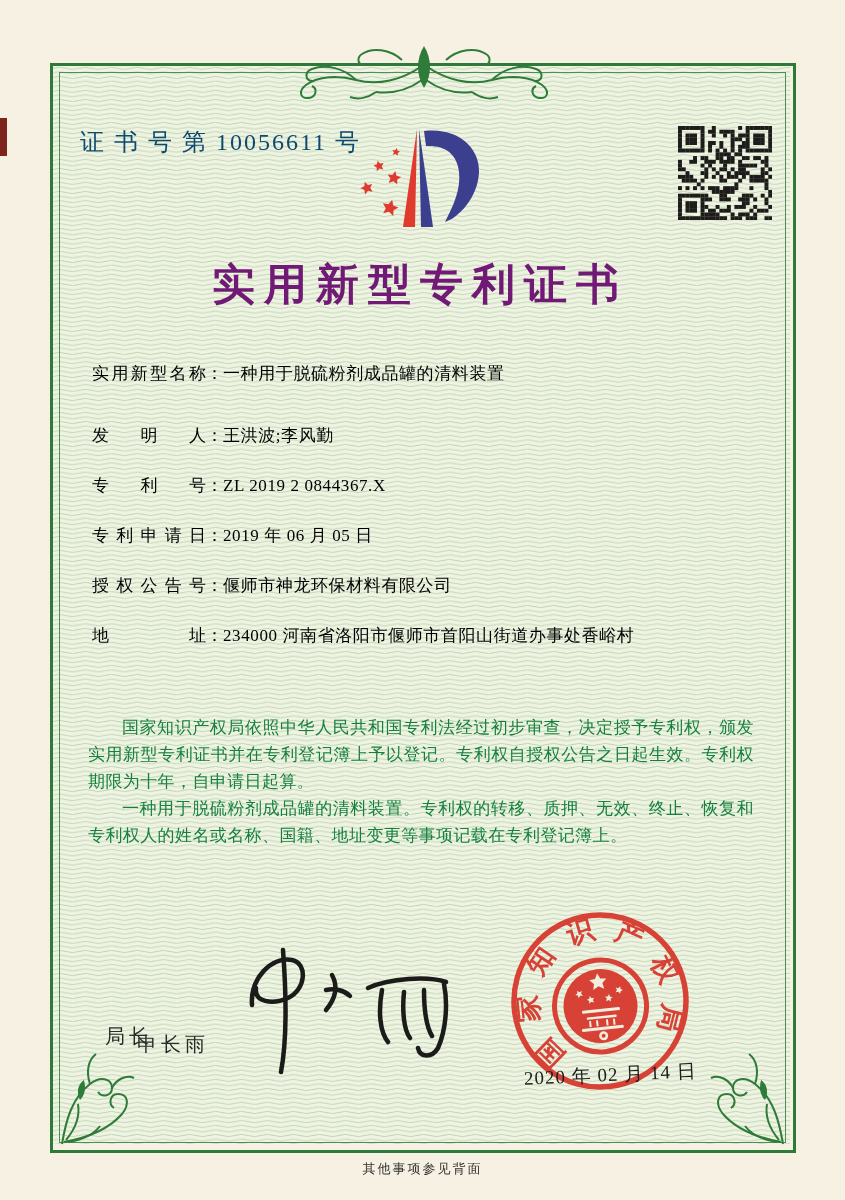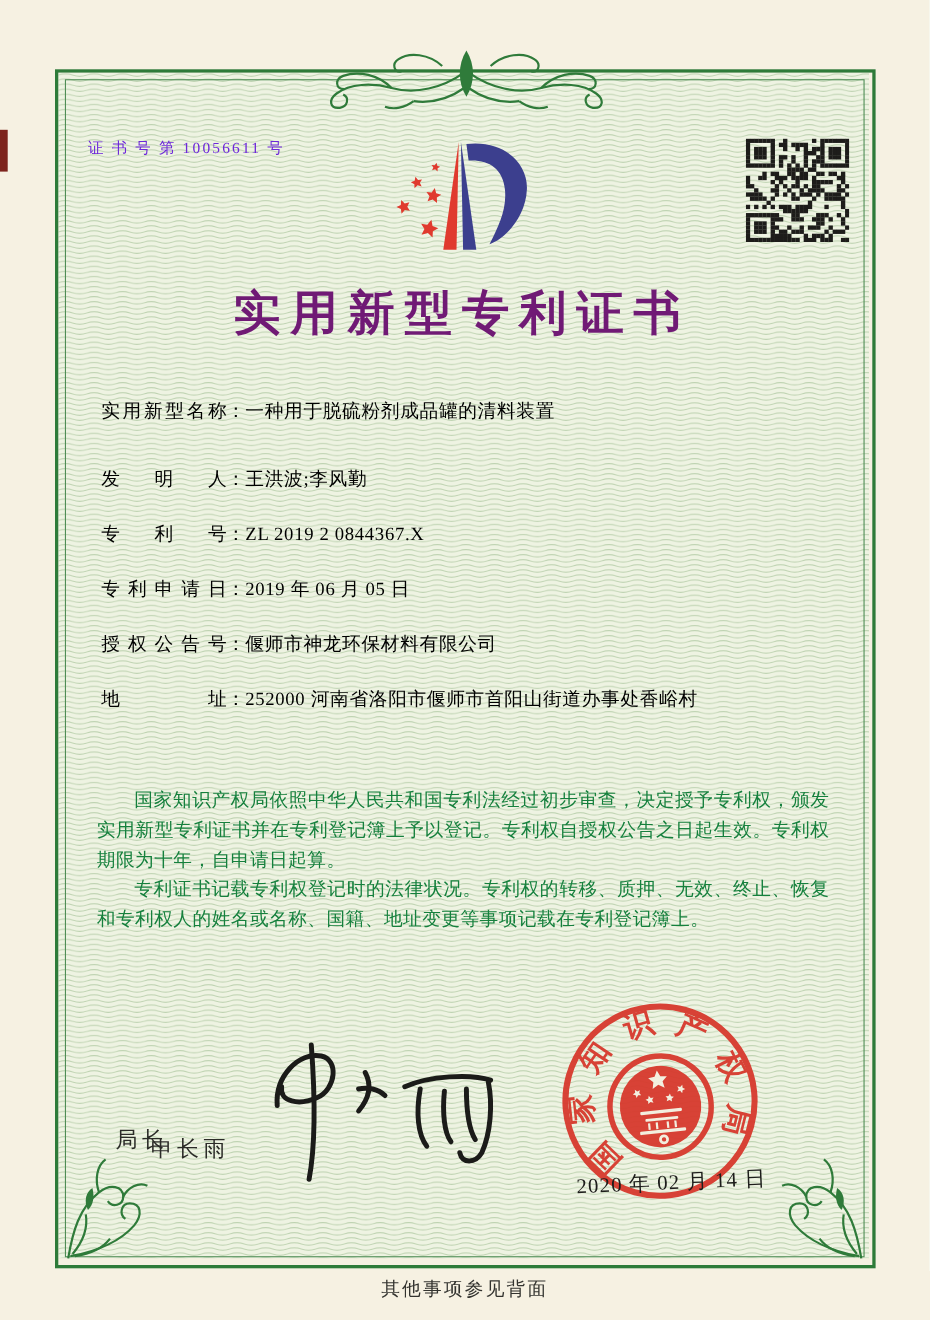--- a/index.html
+++ b/index.html
@@ -9,42 +9,42 @@
     font-family:"Liberation Serif","DejaVu Serif",serif;
     color:#2b2b28;
   }
   .scan-mark{position:absolute;left:0;top:118px;width:7px;height:38px;background:#7d241d;}
   .bg-tex{position:absolute;left:53px;top:66px;}
   .frame-outer{position:absolute;left:50px;top:63px;width:740px;height:1084px;border:3px solid #2e7b39;}
   .frame-inner{position:absolute;left:59px;top:72px;width:725px;height:1069px;border:1px solid #4f8d55;}
   .orn-top{position:absolute;left:252px;top:40px;width:344px;height:62px;}
   .orn-bl{position:absolute;left:56px;top:1050px;width:110px;height:96px;}
   .orn-br{position:absolute;left:679px;top:1050px;width:110px;height:96px;transform:scaleX(-1);}
-  .cert-no{position:absolute;left:80px;top:126px;font-size:14px;letter-spacing:2px;color:#6d28d9;}
+  .cert-no{position:absolute;left:80px;top:126px;font-size:24px;letter-spacing:2px;color:#0c4a6e;}
   .logo{position:absolute;left:348px;top:116px;width:160px;height:132px;}
   .qr{position:absolute;left:678px;top:126px;width:94px;height:94px;}
   .title{position:absolute;left:50px;top:256px;width:740px;text-align:center;
          font-size:43px;font-weight:700;letter-spacing:9px;color:#701a75;}
   .row{position:absolute;left:92px;font-size:17px;white-space:nowrap;color:#000000;}
   .flabel{display:inline-block;width:114px;text-align:justify;text-align-last:justify;vertical-align:top;}
   .colon{display:inline-block;}
   .fvalue{letter-spacing:0.6px;}
   .pair2{position:absolute;left:340px;top:0;}
   .paras{position:absolute;left:88px;top:714px;width:666px;font-size:17px;line-height:27px;
          text-align:justify;color:#15803d;}
   .paras p{margin:0;text-indent:2em;letter-spacing:0.4px;}
   .sig-title{position:absolute;left:105px;top:1023px;font-size:20px;letter-spacing:4px;}
   .sig-name{position:absolute;left:105px;top:1031px;font-size:20px;letter-spacing:4px;margin-left:32px;}
   .signature{position:absolute;left:225px;top:930px;width:245px;height:150px;}
   .seal{position:absolute;left:505px;top:905px;width:195px;height:200px;opacity:0.94;}
   .seal-ch{fill:#d7382c;font-size:27px;font-weight:700;font-family:"Liberation Serif","DejaVu Serif",serif;}
   .seal-date{position:absolute;left:524px;top:1062px;font-size:19px;letter-spacing:1px;
              color:#1d1d1b;transform:rotate(-2.5deg);white-space:nowrap;}
   .page-num{position:absolute;left:50px;top:1112px;width:740px;text-align:center;font-size:15px;letter-spacing:1px;}
-  .back-note{position:absolute;left:0;top:1160px;width:845px;text-align:center;font-size:17px;letter-spacing:2px;color:#33332f;}
+  .back-note{position:absolute;left:0;top:1160px;width:845px;text-align:center;font-size:13px;letter-spacing:2px;color:#33332f;}
 </style>
 </head>
 <body>
 
 <div class="page">
 
   <div class="scan-mark"></div>
 
   <svg class="bg-tex" width="737" height="1078">
     <defs>
@@ -434,26 +434,26 @@
   <div class="row" style="top:474px">
     <span class="flabel">专利号</span><span class="colon">：</span><span class="fvalue">ZL 2019 2 0844367.X</span>
   </div>
   <div class="row" style="top:524px">
     <span class="flabel">专利申请日</span><span class="colon">：</span><span class="fvalue">2019 年 06 月 05 日</span>
   </div>
   <div class="row" style="top:574px">
     <span class="flabel">授权公告号</span><span class="colon">：</span><span class="fvalue">偃师市神龙环保材料有限公司</span>
   </div>
   <div class="row" style="top:624px">
-    <span class="flabel">地址</span><span class="colon">：</span><span class="fvalue">252000 河南省洛阳市偃师市首阳山街道办事处香峪村</span>
+    <span class="flabel">地址</span><span class="colon">：</span><span class="fvalue">234000 河南省洛阳市偃师市首阳山街道办事处香峪村</span>
   </div>
 
   <div class="paras">
     <p>国家知识产权局依照中华人民共和国专利法经过初步审查，决定授予专利权，颁发实用新型专利证书并在专利登记簿上予以登记。专利权自授权公告之日起生效。专利权期限为十年，自申请日起算。</p>
-    <p>专利证书记载专利权登记时的法律状况。专利权的转移、质押、无效、终止、恢复和专利权人的姓名或名称、国籍、地址变更等事项记载在专利登记簿上。</p>
+    <p>一种用于脱硫粉剂成品罐的清料装置。专利权的转移、质押、无效、终止、恢复和专利权人的姓名或名称、国籍、地址变更等事项记载在专利登记簿上。</p>
   </div>
 
   <div class="sig-title">局长</div>
   <div class="sig-name">申长雨</div>
 
   <svg class="signature" viewBox="225 930 245 150">
     <g fill="none" stroke="#1b1b19" stroke-width="4.5" stroke-linecap="round">
       <path d="M252,1005 C250,978 272,956 292,960 C308,963 306,990 288,998 C272,1005 254,1002 256,988"></path>
       <path d="M283,950 C286,990 287,1040 281,1072"></path>
       <path d="M332,975 C338,986 336,998 326,1010"></path>

